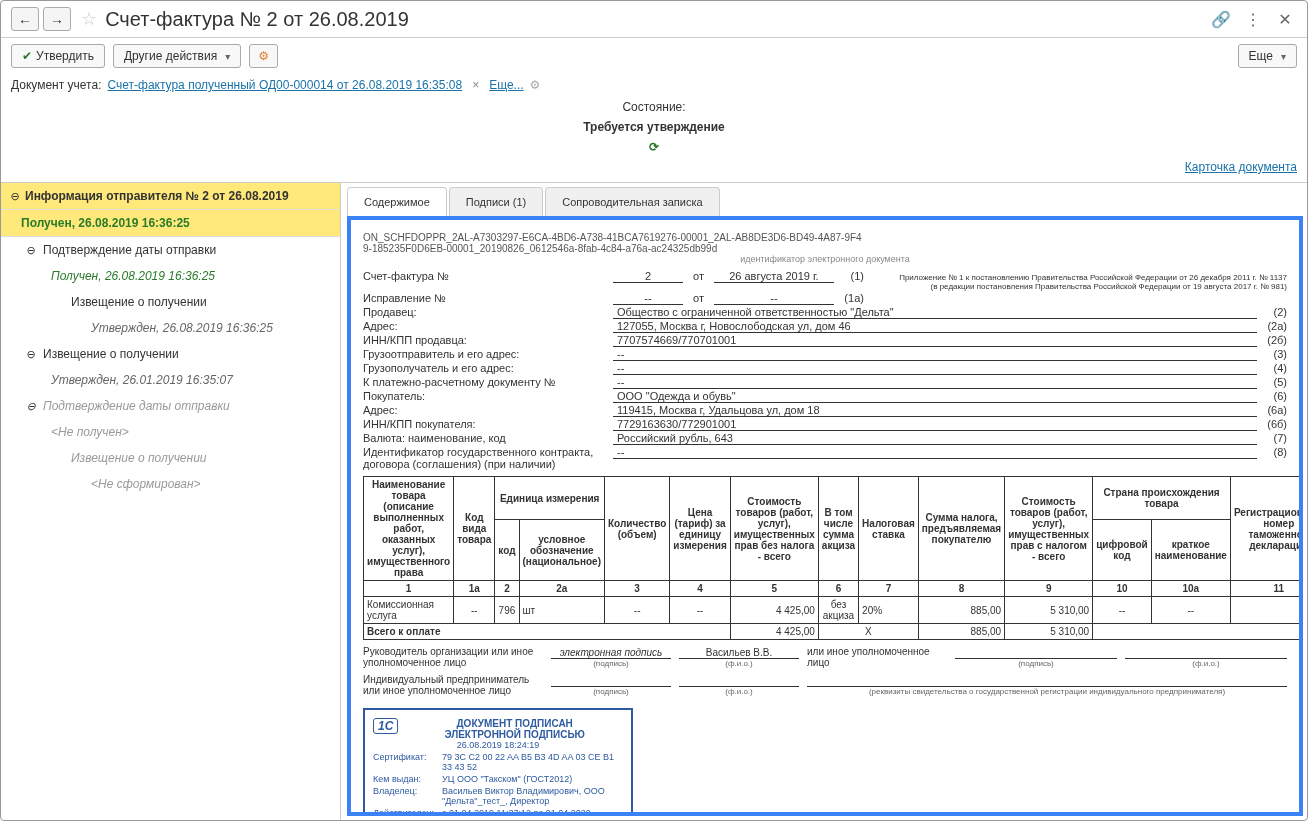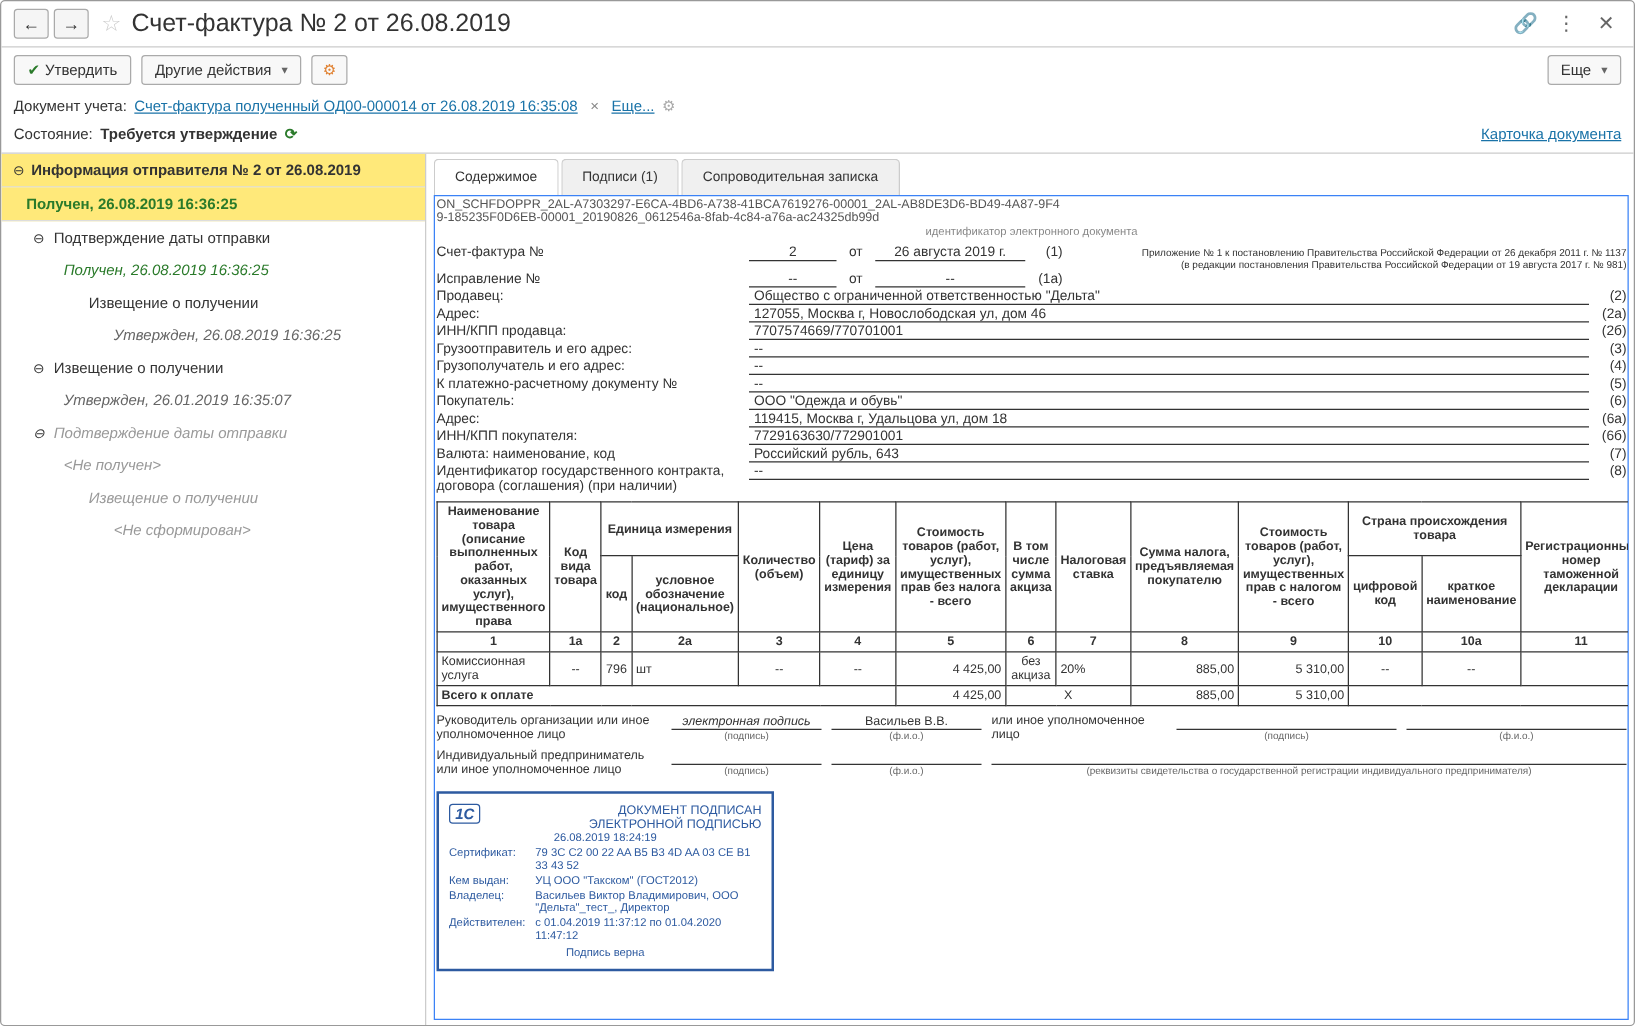--- a/index.html
+++ b/index.html
@@ -13,60 +13,60 @@
 .titlebar-right .icon-btn { width: 24px; height: 24px; display: flex; align-items: center; justify-content: center; cursor: pointer; color: #666; font-size: 16px; }
 .toolbar { display: flex; align-items: center; padding: 6px 10px; gap: 8px; }
 .btn { border: 1px solid #aaa; background: #f8f8f8; border-radius: 3px; padding: 4px 10px; cursor: pointer; display: flex; align-items: center; gap: 4px; font-size: 12px; }
 .btn-icon-only { padding: 4px 8px; }
 .btn-dropdown::after { content: "▾"; font-size: 10px; margin-left: 4px; color: #666; }
 .toolbar-right { margin-left: auto; }
 .infobar { display: flex; align-items: center; padding: 4px 10px; gap: 6px; }
 .link { color: #1a73a8; text-decoration: underline; cursor: pointer; }
 .small-x { color: #888; cursor: pointer; padding: 0 4px; }
 .gear-icon { color:#aaa; cursor:pointer; }
-.statusbar { display: flex; align-items: center; padding: 4px 10px 8px; gap: 6px; }
+.statusbar { display: flex; align-items: center; padding: 4px 10px 8px; gap: 6px; flex-direction: column; }
 .bold { font-weight: bold; }
 .refresh-icon { color: #2a7a2a; cursor: pointer; font-weight:bold; }
 .right-link { margin-left: auto; }
 .main { flex: 1; display: flex; overflow: hidden; border-top: 1px solid #ccc; }
 .sidebar { width: 340px; border-right: 1px solid #ccc; overflow-y: auto; font-size: 12px; }
 .side-hl { background: #ffe97a; padding: 6px 8px; border-bottom: 1px solid #ddd; display:flex; align-items:center; gap:4px; }
 .side-hl.green-text { color: #2a7a2a; font-weight: bold; padding-left: 20px; }
 .tree-item { padding: 6px 8px 6px 24px; display:flex; align-items:center; gap:6px; }
 .tree-item.sub { padding-left: 50px; }
 .tree-item.sub2 { padding-left: 70px; }
 .tree-item.sub3 { padding-left: 90px; }
 .muted { color: #999; font-style: italic; }
 .green { color: #2a7a2a; font-style: italic; }
 .italic { font-style: italic; color:#666; }
 .exp { color:#333; cursor:pointer; font-size:11px; width:12px; text-align:center; }
 .content { flex: 1; display: flex; flex-direction: column; overflow: hidden; padding: 4px 4px 4px 6px; }
 .tabs { display: flex; }
 .tab { padding: 8px 16px; border: 1px solid #ccc; border-bottom: none; background: #f0f0f0; cursor: pointer; border-radius: 4px 4px 0 0; margin-right: 2px; font-size: 11px; }
 .tab.active { background: #fff; font-weight: normal; }
-.tabcontent { flex: 1; border: 1px solid #3b82f6; overflow: auto; padding: 1px; }
+.tabcontent { flex: 1; border: 4px solid #3b82f6; overflow: auto; padding: 12px; }
 .docid { font-size: 10px; color: #555; }
 .docid-sub { font-size: 9px; color:#888; text-align:center; margin-bottom:6px; }
 .hdr-row { display: flex; align-items: baseline; font-size: 11px; margin-bottom: 1px; }
 .hdr-label { width: 250px; }
 .hdr-val { border-bottom: 1px solid #333; min-width: 50px; text-align: center; padding: 0 4px; }
 .hdr-val-wide { flex:1; border-bottom: 1px solid #333; padding: 0 4px; }
 .hdr-num { width:30px; text-align:right; padding-left:4px; }
 .appx { font-size: 8px; text-align:right; flex:1; }
 table.items { border-collapse: collapse; width: 100%; font-size: 10px; margin-top: 6px; }
 table.items th, table.items td { border: 1px solid #333; padding: 2px 3px; text-align: center; vertical-align: middle; }
 table.items .left { text-align: left; }
 table.items .right { text-align: right; }
 .section-footer { font-size: 10px; margin-top: 4px; }
 .sig-line { display:flex; gap:8px; align-items:flex-end; }
 .sig-blank { border-bottom:1px solid #333; min-width:100px; flex:1; text-align:center; }
 .sig-cap { font-size:8px; text-align:center; color:#666; }
 .sig-block { display:inline-block; }
 .stamp { border: 2px solid #2d5aa0; padding: 8px; width: 270px; margin-top: 12px; font-size: 9px; color: #2d5aa0; }
-.stamp-title { text-align: right; font-weight: normal; font-size: 10px; }
+.stamp-title { text-align: center; font-weight: bold; font-size: 10px; }
 .stamp-row { display:flex; gap:4px; margin-top:2px; }
 .stamp-row .k { width:65px; }
 .stamp-row .v { flex:1; }
 .onec-logo { font-size:12px; font-weight:bold; font-style:italic; float:left; margin-right:8px; border:1px solid #2d5aa0; border-radius:3px; padding:0 4px; }
 </style>
 </head>
 <body>
 
 <div class="window">
   <div class="titlebar">

